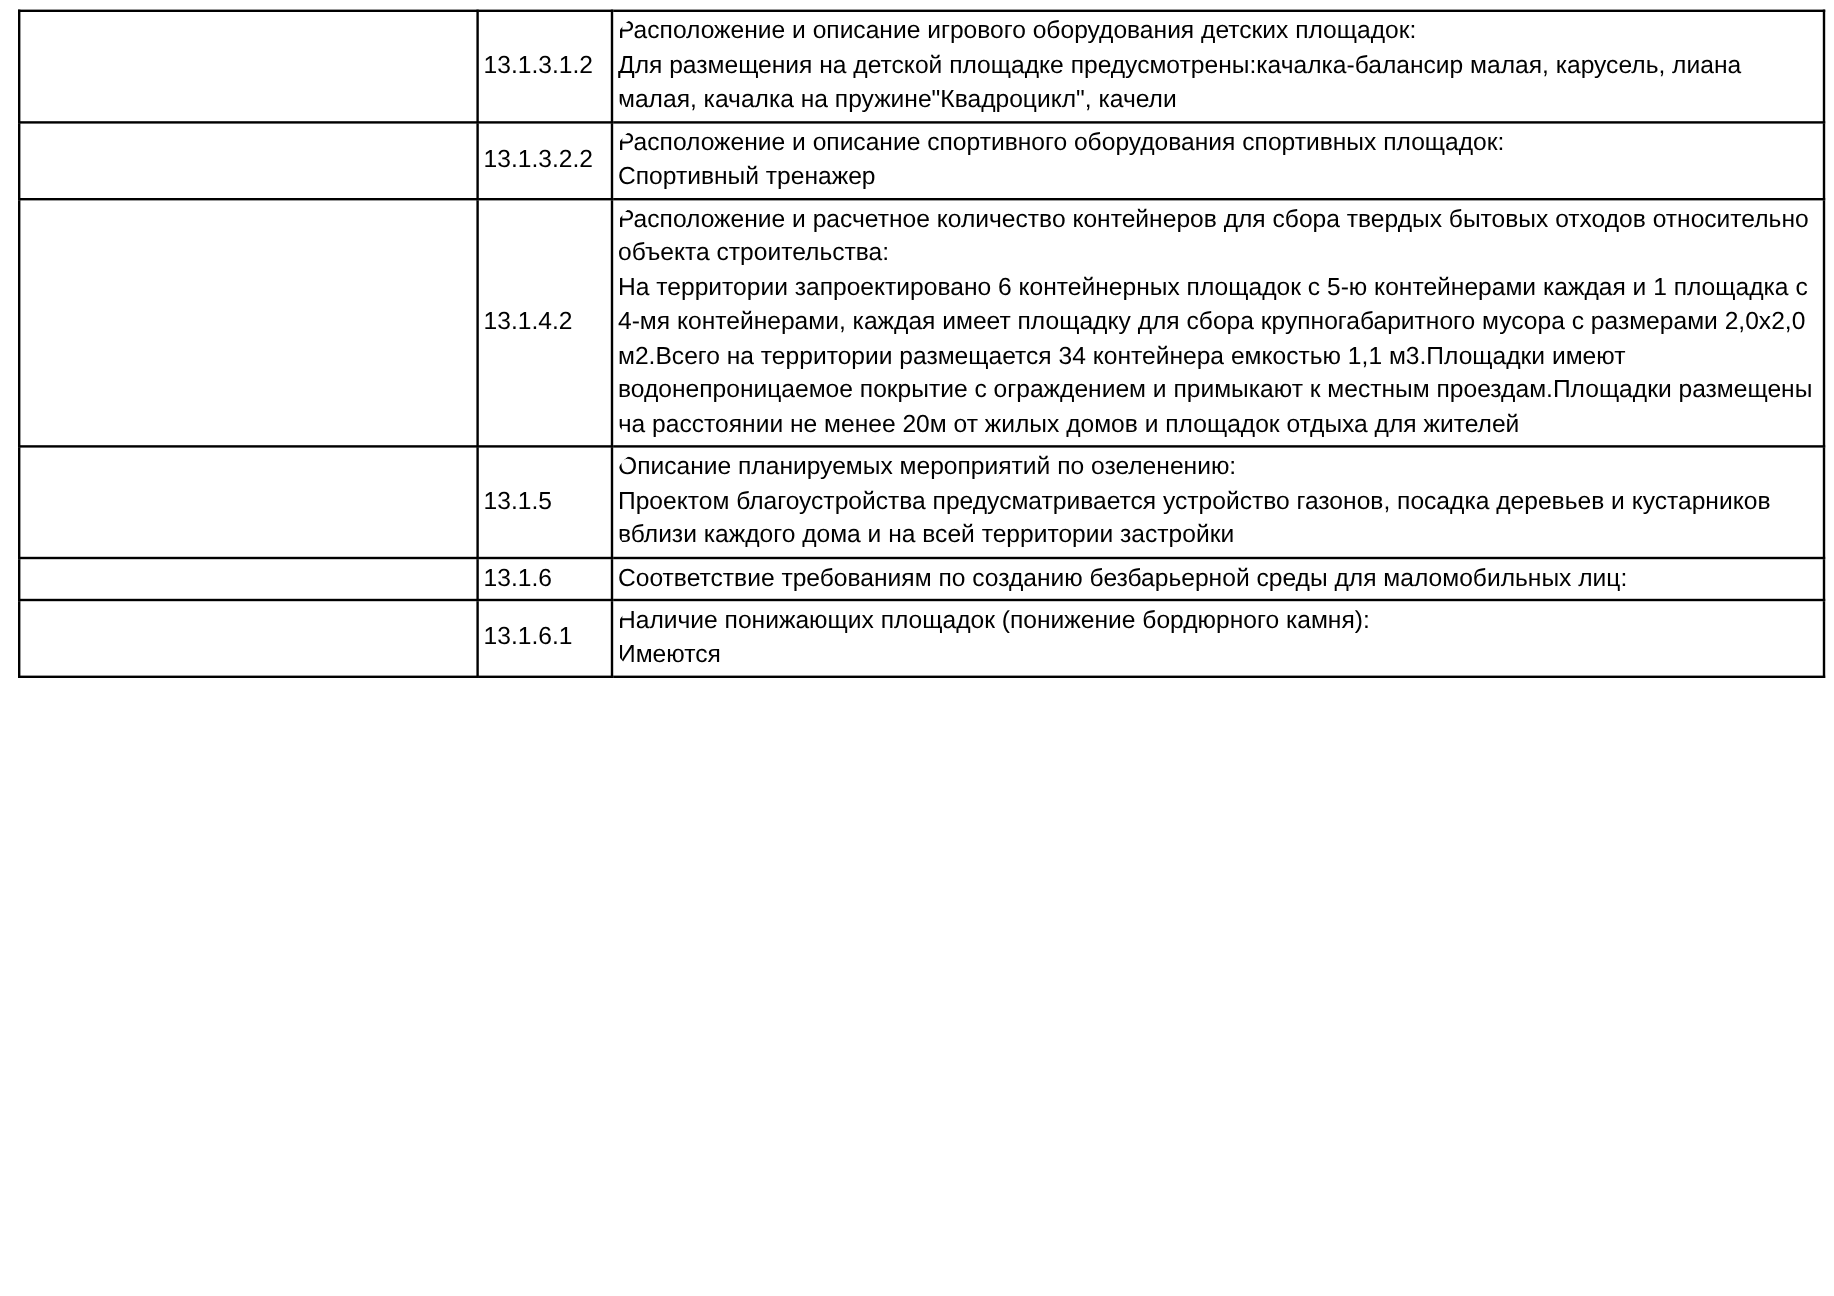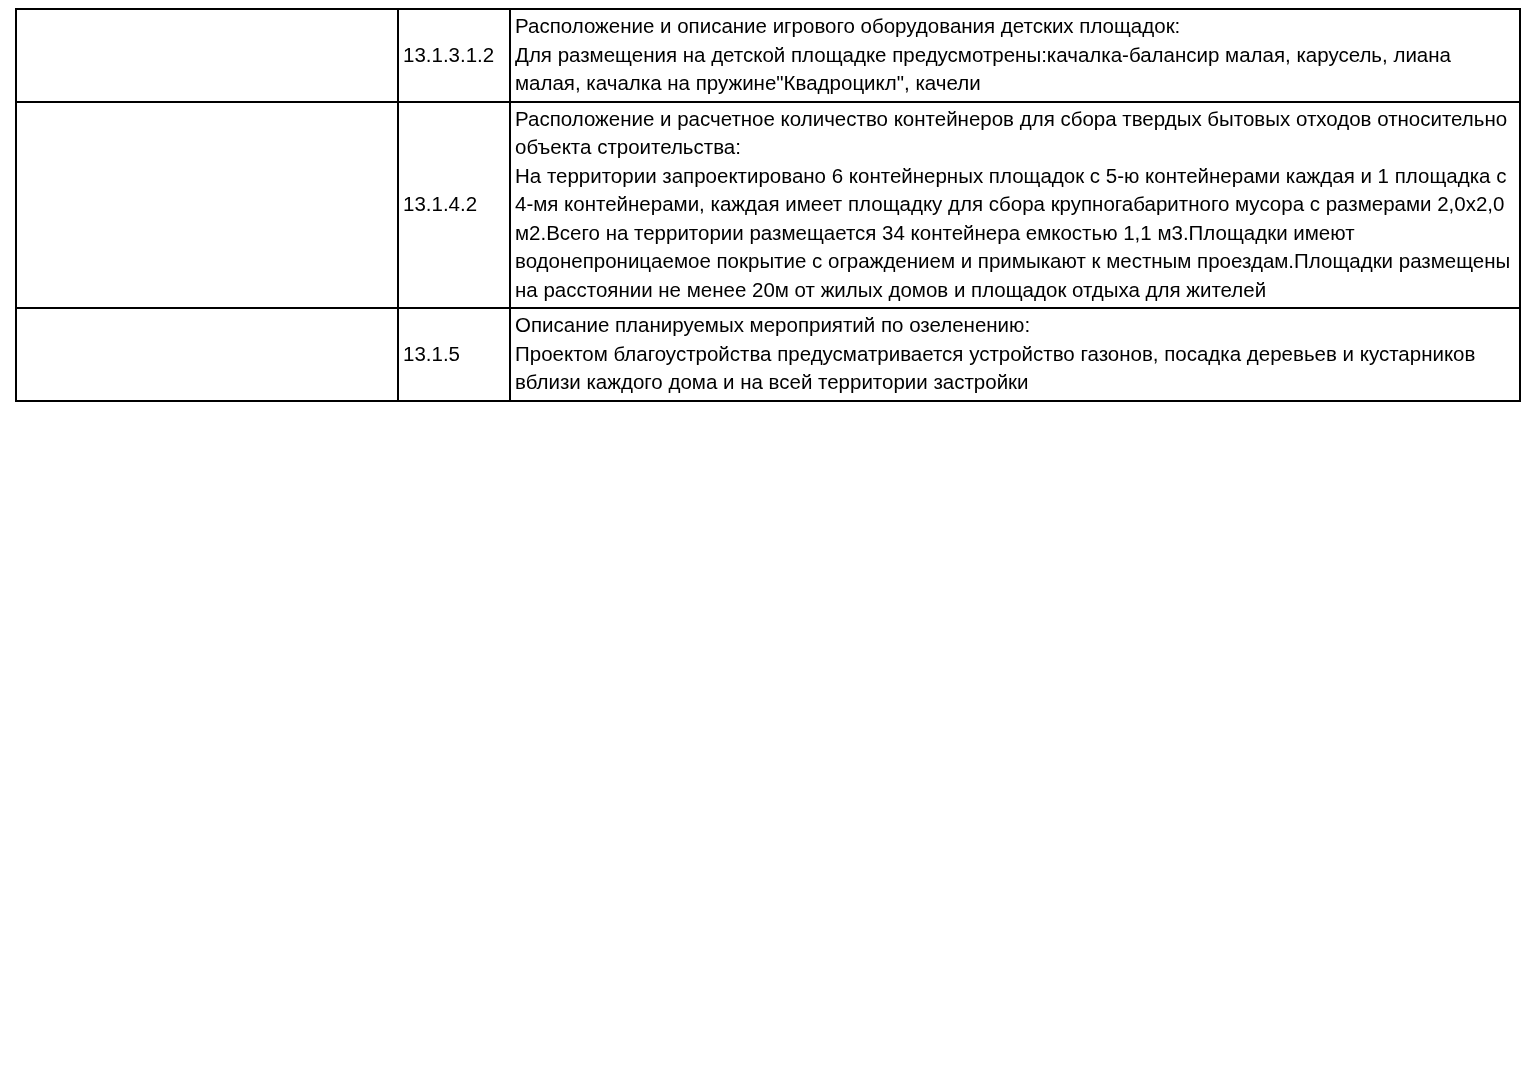--- a/index.html
+++ b/index.html
@@ -33,20 +33,21 @@
     width: 372px;
   }
   td.col-code {
     width: 102px;
     white-space: nowrap;
     vertical-align: middle;
   }
   td.col-text {
     width: 1000px;
     vertical-align: middle;
+    border-radius: 32px;
   }
   .label {
     font-weight: normal;
   }
   .value {
     font-weight: normal;
   }
   .value:empty {
     display: none;
   }
@@ -60,29 +61,52 @@
         <tr>
           <td class="col-empty"></td>
           <td class="col-code">13.1.3.1.2</td>
           <td class="col-text">
             <div class="label">Расположение и описание игрового оборудования детских площадок:</div>
             <div class="value">Для размещения на детской площадке предусмотрены:качалка-балансир малая, карусель, лиана малая, качалка на пружине"Квадроцикл", качели</div>
           </td>
         </tr>
         <tr>
           <td class="col-empty"></td>
+          <td class="col-code">13.1.3.2.2</td>
+          <td class="col-text">
+            <div class="label">Расположение и описание спортивного оборудования спортивных площадок:</div>
+            <div class="value">Спортивный тренажер</div>
+          </td>
+        </tr>
+        <tr>
+          <td class="col-empty"></td>
           <td class="col-code">13.1.4.2</td>
           <td class="col-text">
             <div class="label">Расположение и расчетное количество контейнеров для сбора твердых бытовых отходов относительно объекта строительства:</div>
             <div class="value">На территории запроектировано 6 контейнерных площадок с 5-ю контейнерами каждая и 1 площадка с 4-мя контейнерами, каждая имеет площадку для сбора крупногабаритного мусора с размерами 2,0х2,0 м2.Всего на территории размещается 34 контейнера емкостью 1,1 м3.Площадки имеют водонепроницаемое покрытие с ограждением и примыкают к местным проездам.Площадки размещены на расстоянии не менее 20м от жилых домов и площадок отдыха для жителей</div>
           </td>
         </tr>
         <tr>
           <td class="col-empty"></td>
           <td class="col-code">13.1.5</td>
           <td class="col-text">
             <div class="label">Описание планируемых мероприятий по озеленению:</div>
             <div class="value">Проектом благоустройства предусматривается устройство газонов, посадка деревьев и кустарников вблизи каждого дома и на всей территории застройки</div>
           </td>
         </tr>
+        <tr>
+          <td class="col-empty"></td>
+          <td class="col-code">13.1.6</td>
+          <td class="col-text">
+            <div class="label">Соответствие требованиям по созданию безбарьерной среды для маломобильных лиц:</div>
+          </td>
+        </tr>
+        <tr>
+          <td class="col-empty"></td>
+          <td class="col-code">13.1.6.1</td>
+          <td class="col-text">
+            <div class="label">Наличие понижающих площадок (понижение бордюрного камня):</div>
+            <div class="value">Имеются</div>
+          </td>
+        </tr>
       </tbody>
   </table>
 </div>
 
 </body></html>

